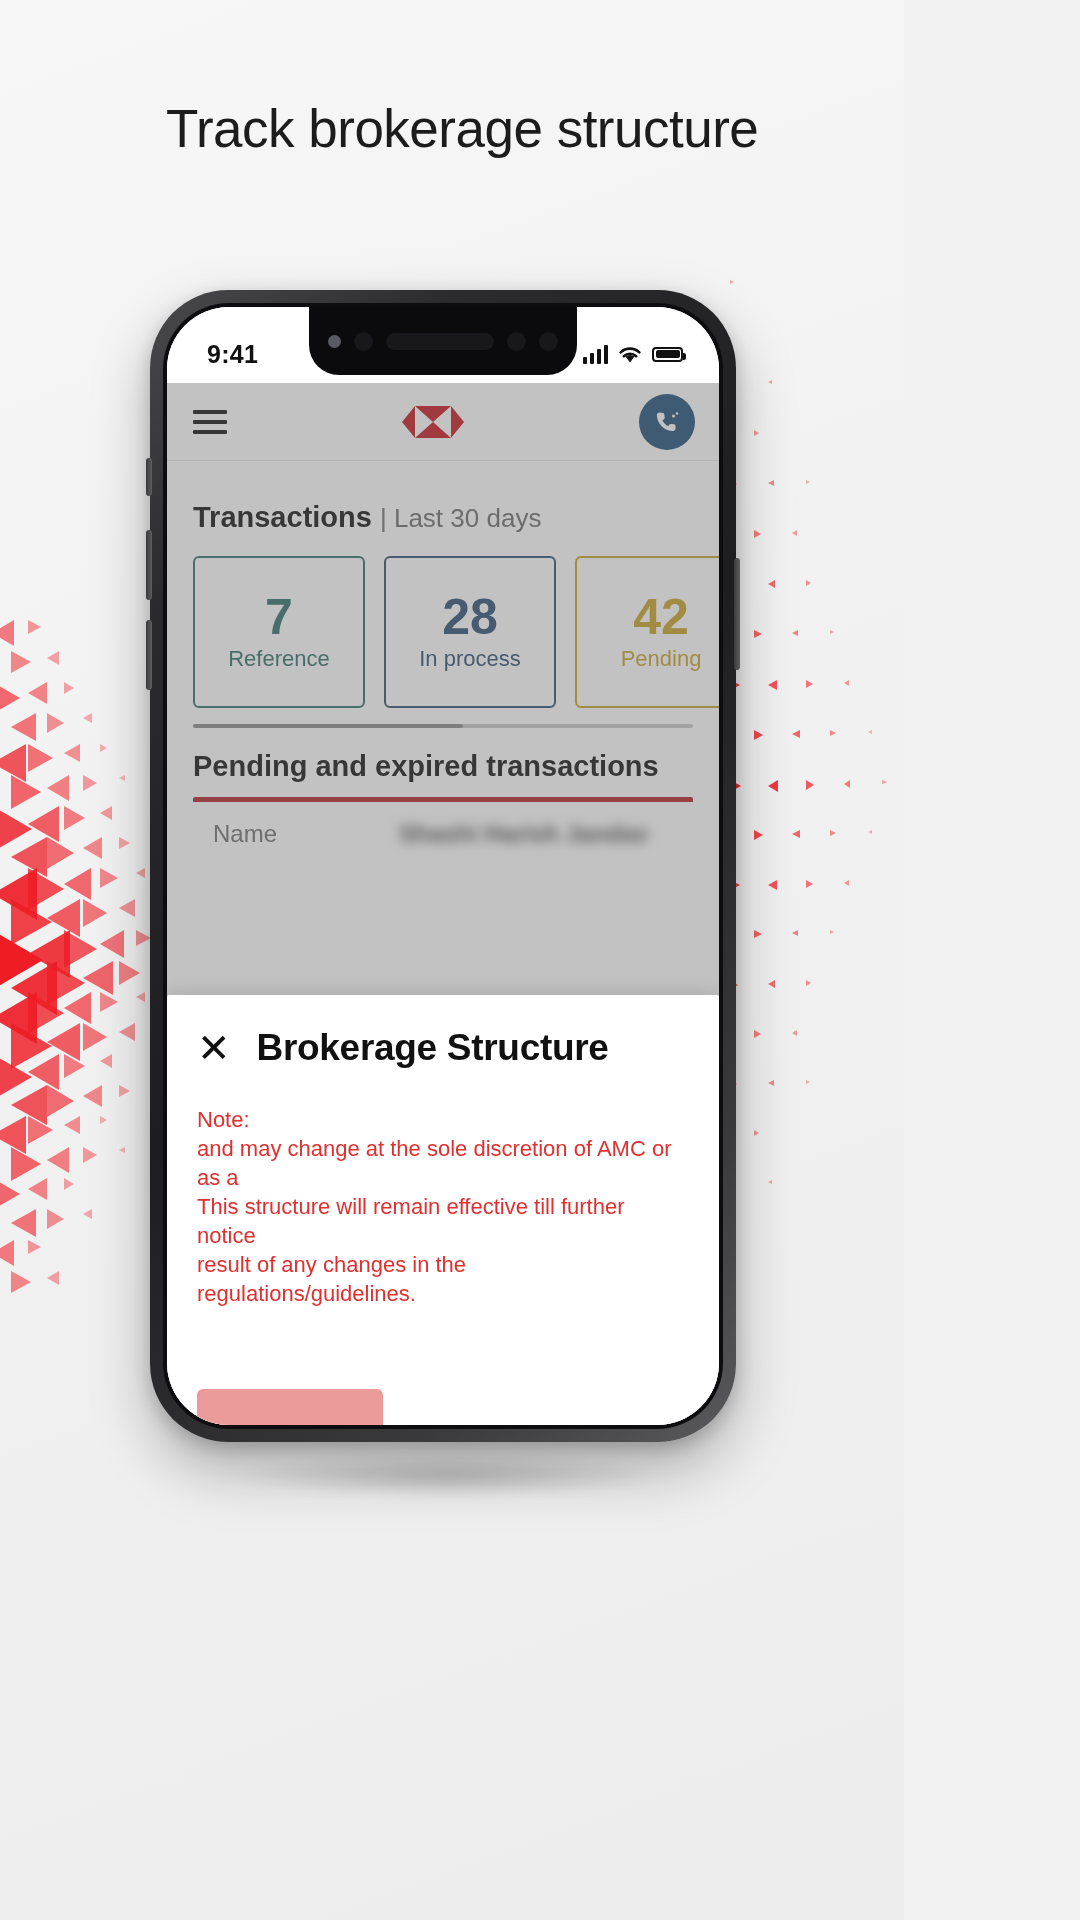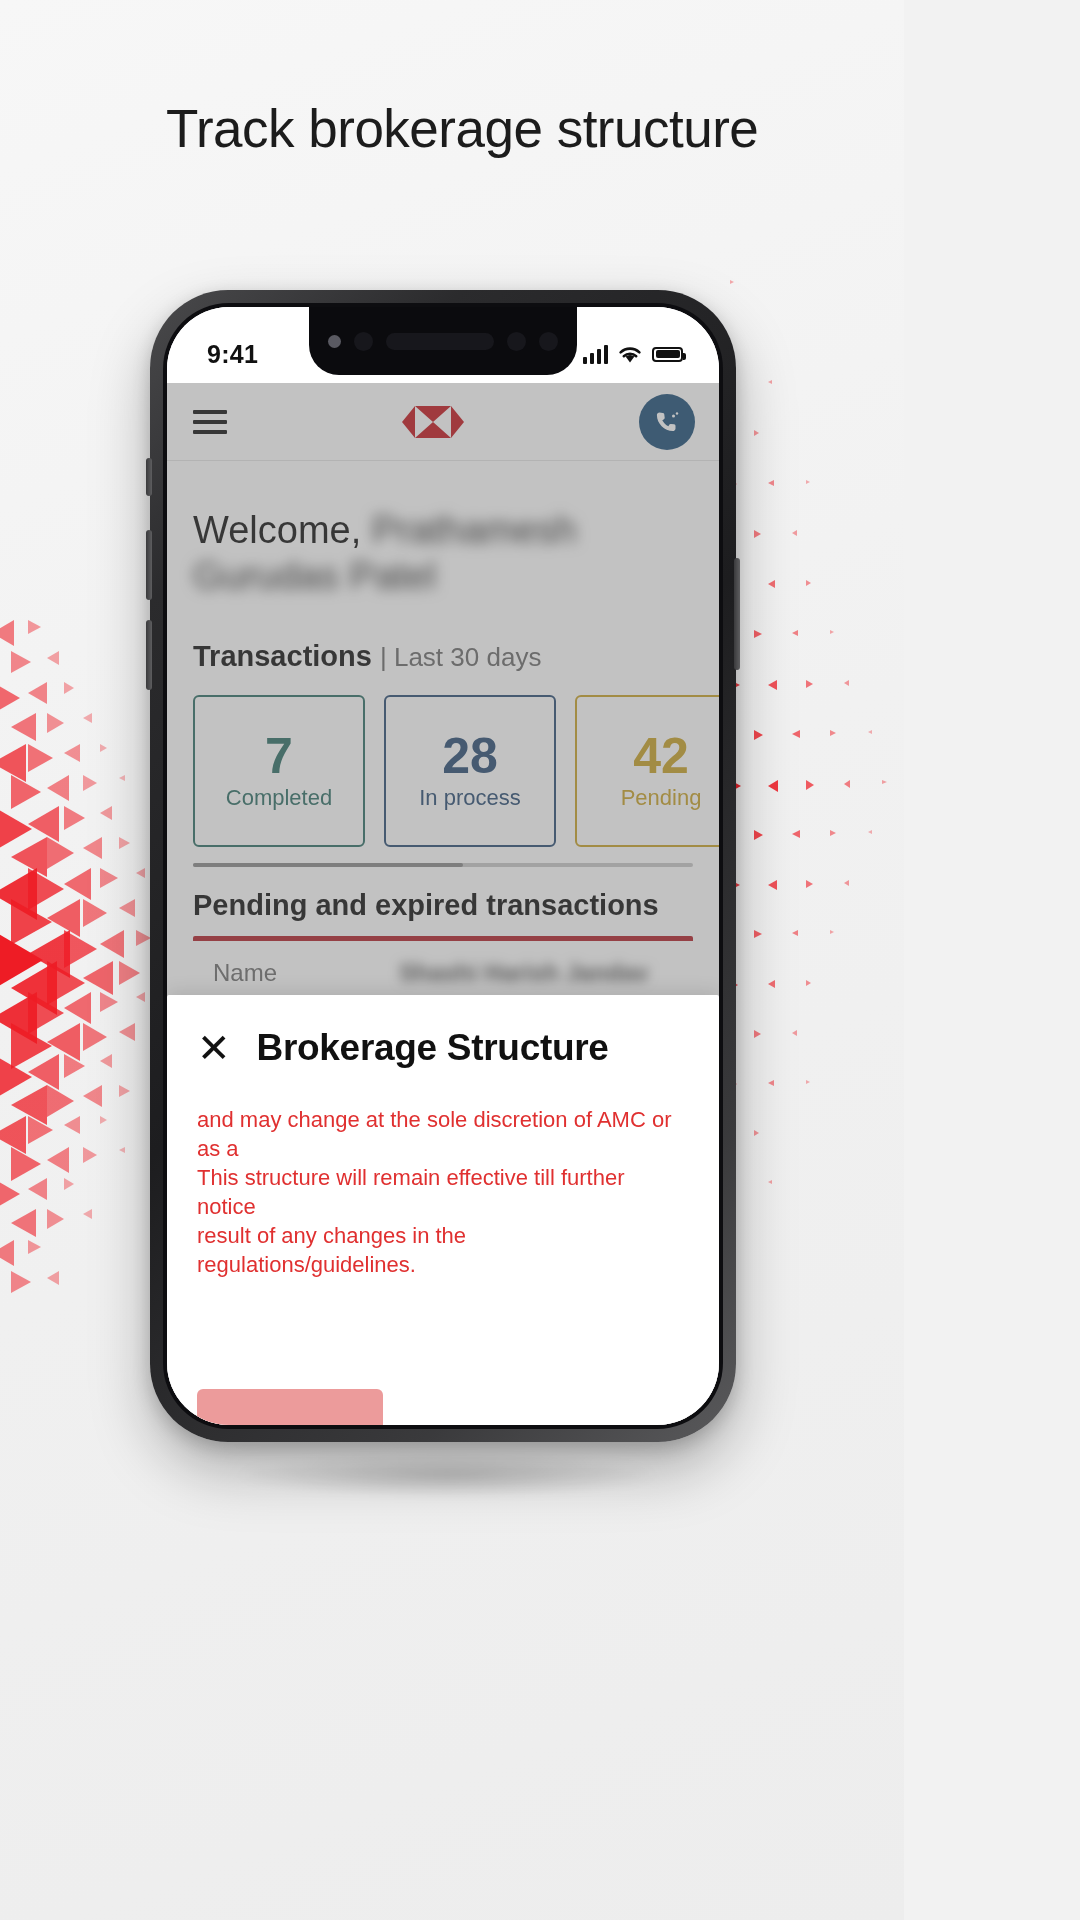--- a/index.html
+++ b/index.html
@@ -440,35 +440,30 @@
             <div id="call-btn">
               <svg width="30" height="30" viewBox="0 0 30 30">
                 <path d="M7.5 5.5c-1.4 0-2.6 1.2-2.6 2.6 0 8.6 7.4 16 16 16 1.4 0 2.6-1.2 2.6-2.6v-2.6c0-.8-.6-1.5-1.4-1.6l-3.2-.4c-.6-.1-1.2.2-1.5.7l-1 1.7c-2.6-1.3-4.8-3.5-6.1-6.1l1.7-1c.5-.3.8-.9.7-1.5l-.4-3.2c-.1-.8-.8-1.4-1.6-1.4z" fill="#ffffff"></path>
                 <circle cx="21.5" cy="9" r="1.5" fill="#ffffff"></circle>
                 <circle cx="25" cy="6.5" r="1.2" fill="#ffffff"></circle>
               </svg>
             </div>
           </div>
 
           <div id="app-body">
-            <div id="welcome">
-              <span>Welcome,</span>
-              <span class="uname">Prathamesh</span><br>
-              <span class="uname">Gurudas Patel</span>
-            </div>
 
             <div id="tx-head">
               <b>Transactions</b>
               <span>| Last 30 days</span>
             </div>
 
             <div id="cards">
               <div class="stat-card c-green">
                 <div class="num">7</div>
-                <div class="lbl">Completed</div>
+                <div class="lbl">Reference</div>
               </div>
               <div class="stat-card c-blue">
                 <div class="num">28</div>
                 <div class="lbl">In process</div>
               </div>
               <div class="stat-card c-amber">
                 <div class="num">42</div>
                 <div class="lbl">Pending</div>
               </div>
             </div>
@@ -491,20 +486,21 @@
         </div>
 
         <div id="sheet">
           <div id="sheet-head">
             <div id="sheet-close">✕</div>
             <div id="sheet-title">Brokerage Structure</div>
           </div>
 
 
           <div id="note">
+            <span class="nt">Note:</span>
             <span class="nt">and may change at the sole discretion of AMC or as a</span>
             <span class="nt">This structure will remain effective till further notice</span>
             <span class="nt">result of any changes in the regulations/guidelines.</span>
           </div>
 
           <div id="sheet-btn"></div>
         </div>
 
       </div>
     </div>

